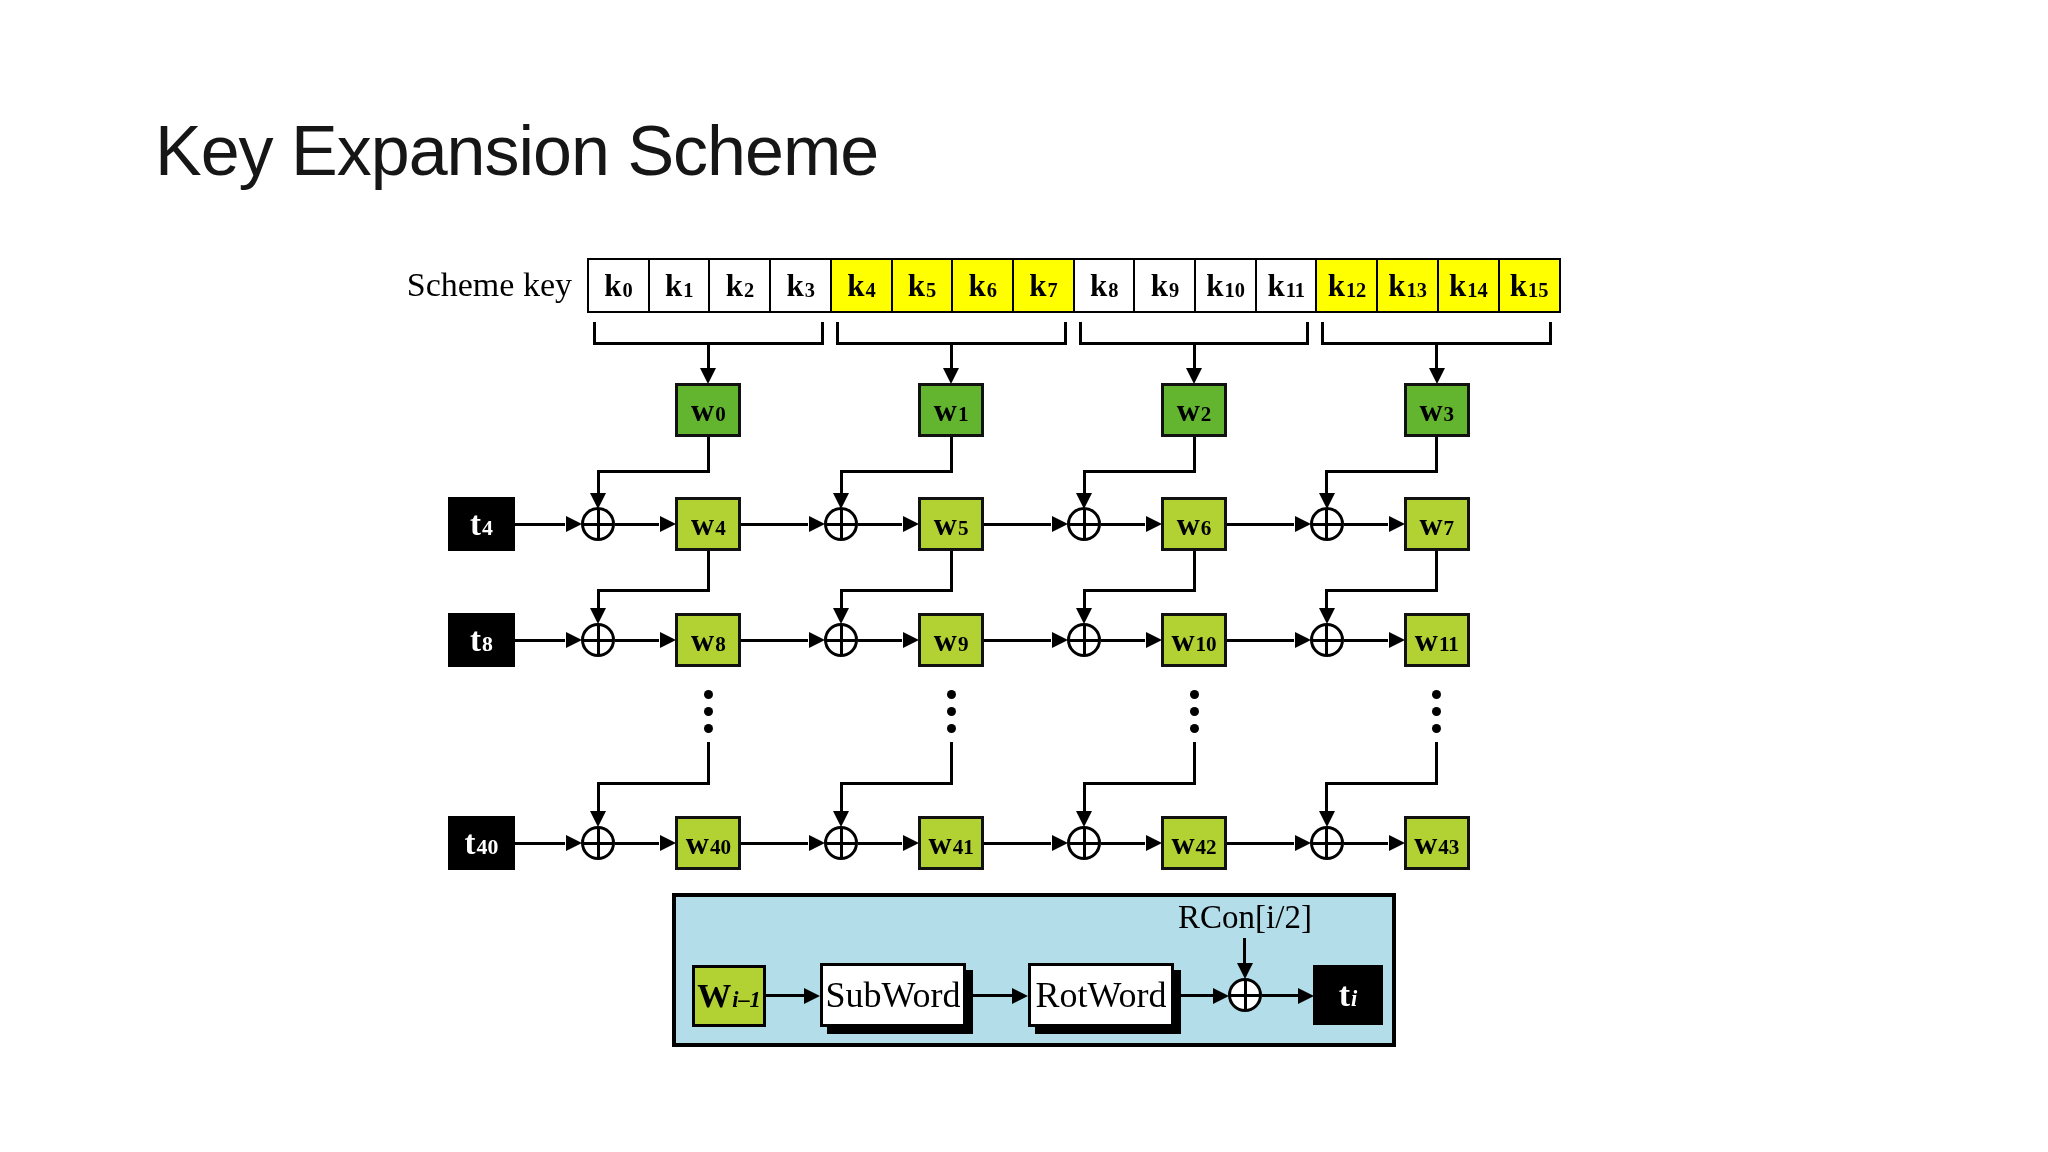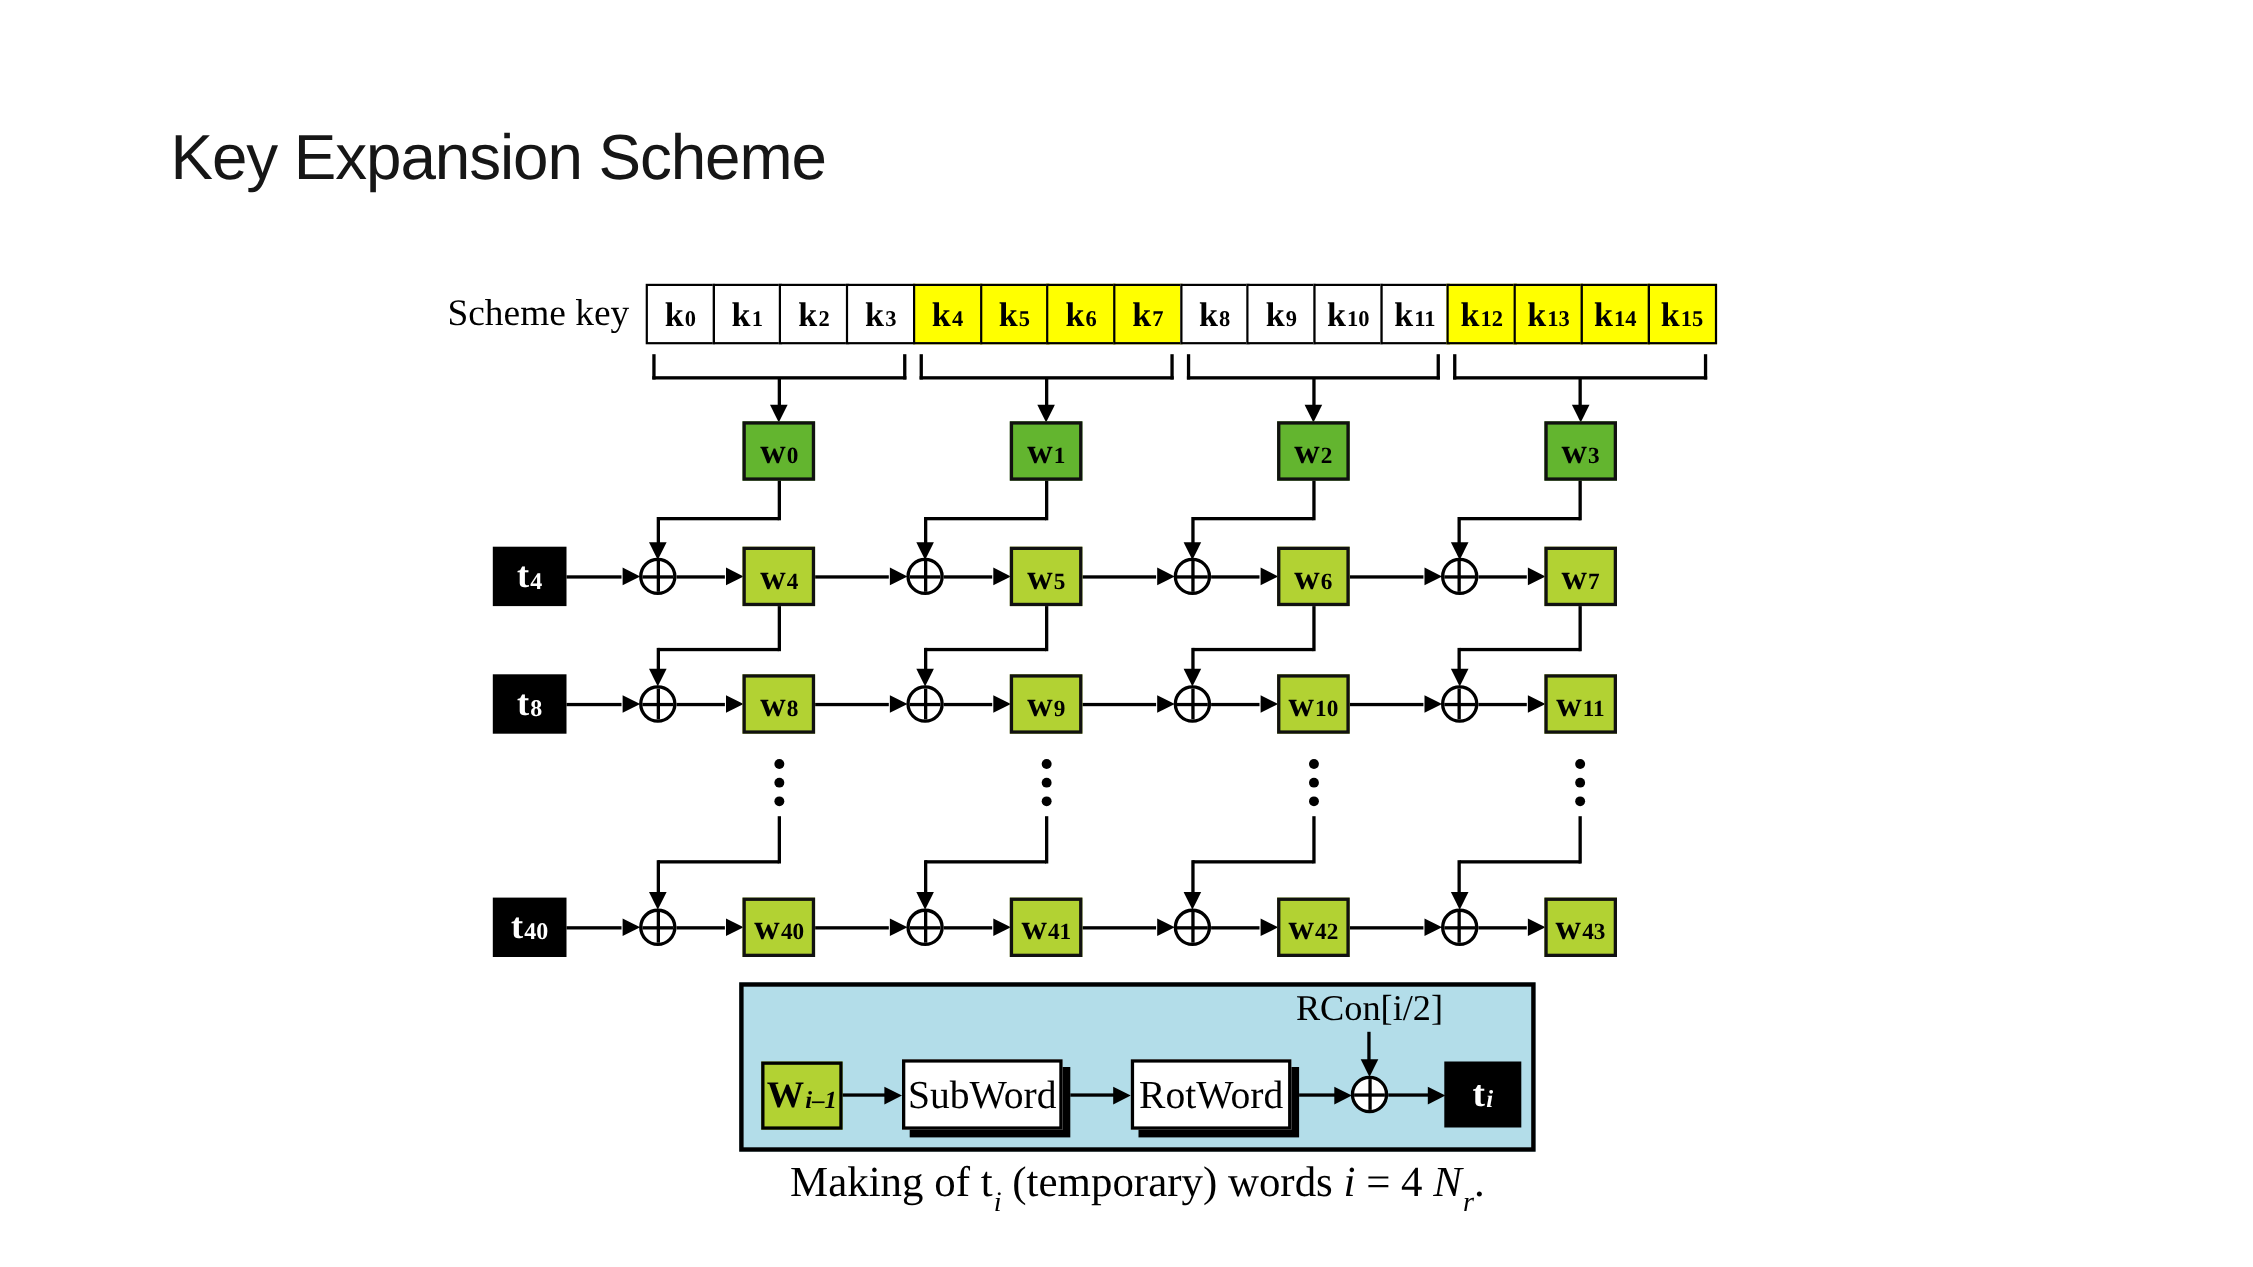--- a/index.html
+++ b/index.html
@@ -1,19 +1,19 @@
 <!DOCTYPE html>
 <html style="--cell_yellow: #ffff00; --w_green: #63b52f; --w_yellowgreen: #b2d233; --inset_blue: #b3dde9; --line_black: #000000;"><head>
 <meta charset="utf-8">
 <style>
   html,body{margin:0;padding:0;background:#ffffff;}
   body{width:2048px;height:1152px;position:relative;font-family:"Liberation Serif",serif;}
   .slide{position:absolute;left:0;top:0;width:2048px;height:1152px;background:#ffffff;overflow:hidden;}
   .title{position:absolute;left:155px;top:112px;margin:0;font-family:"Liberation Sans",sans-serif;
-         font-weight:300;font-size:58px;letter-spacing:-1px;color:#161616;line-height:1.12;white-space:nowrap;}
+         font-weight:300;font-size:70px;letter-spacing:-1px;color:#161616;line-height:1.12;white-space:nowrap;}
   .lbl-cipher{position:absolute;left:392px;top:266px;width:180px;text-align:right;font-size:34px;color:#000;}
   #diagram{position:absolute;left:0;top:0;width:100%;height:100%;}
   .cell{position:absolute;box-sizing:border-box;border:2.5px solid #000;background:#fff;
         display:flex;align-items:center;justify-content:center;font-weight:bold;font-size:31px;color:#000;}
   .cell.hl{background:var(--cell_yellow,#ffff00);}
   .wbox{position:absolute;box-sizing:border-box;border:3px solid #111;display:flex;align-items:center;
         justify-content:center;font-weight:bold;font-size:32px;color:#000;}
   .wbox.green{background:var(--w_green,#63b52f);}
   .wbox.yg{background:var(--w_yellowgreen,#b2d233);}
   .tbox{position:absolute;box-sizing:border-box;background:#000;color:#fff;display:flex;align-items:center;
@@ -354,14 +354,13 @@
     <div class="abs line" style="left:505px;top:97px;width:34px;height:3px;"></div>
     <div class="abs arr-r" style="left:537px;top:91px;"></div>
     <div class="abs line" style="left:586px;top:97px;width:38px;height:3px;"></div>
     <div class="abs arr-r" style="left:622px;top:91px;"></div>
     <div class="toutput" style="left:637px;top:68px;width:70px;height:60px;">
       <span>t</span>
         <sub class="it">i</sub>
     </div>
   </div>
 
-  <div class="caption"><span>Making of t</span><sub class="it">i</sub><span> (temporary) words </span><i>i</i><span> = 4 </span><i>N</i><sub class="it">r</sub><span>.</span></div>
 </div>
 
 </body></html>

